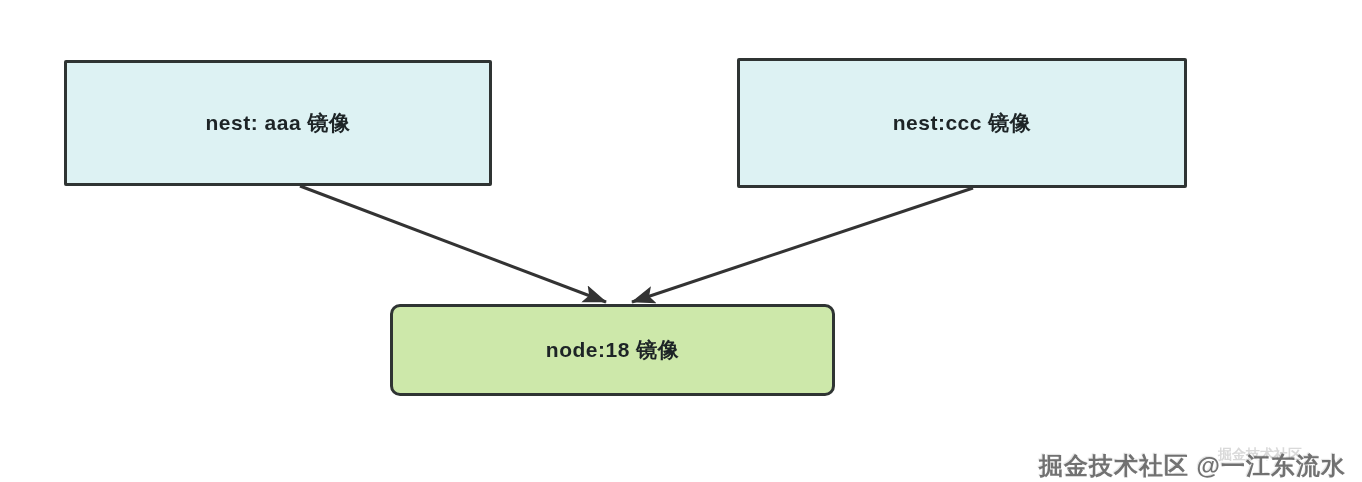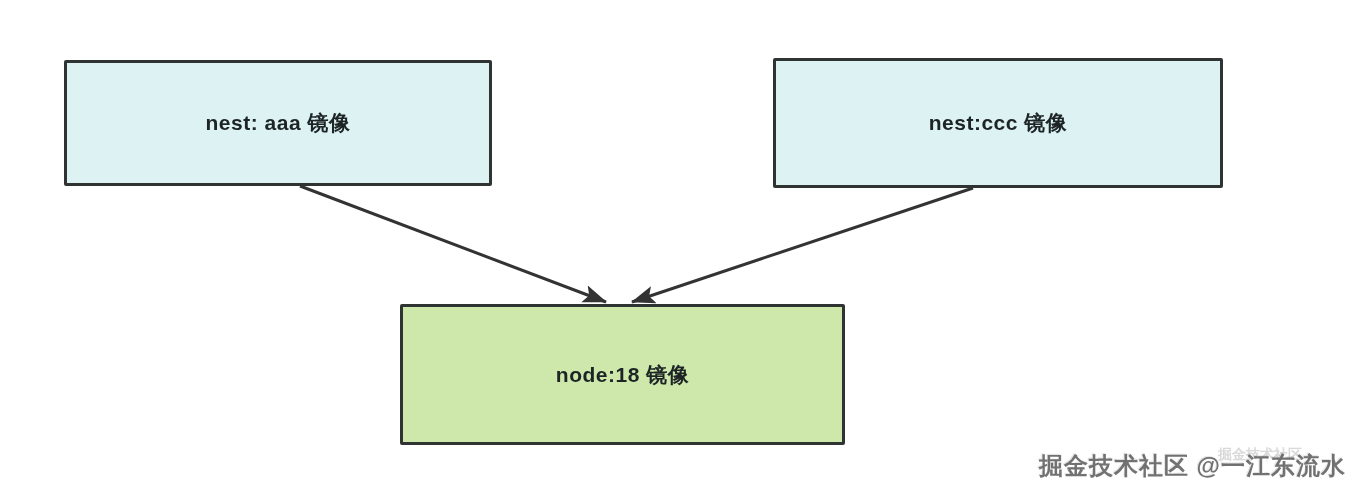--- a/index.html
+++ b/index.html
@@ -34,22 +34,22 @@
     font-weight: 600;
     color: #1d2426;
     letter-spacing: 0.5px;
     white-space: nowrap;
   }
 
   .node-cyan { background: #ddf2f3; }
   .node-green { background: #cde8aa; }
 
   #node-nest-aaa { left: 64px;  top: 60px;  width: 428px; height: 126px; }
-  #node-nest-ccc { left: 737px; top: 58px;  width: 450px; height: 130px; margin-left: 36px; }
-  #node-node18   { left: 400px; top: 304px; width: 445px; height: 141px; }
+  #node-nest-ccc { left: 737px; top: 58px;  width: 450px; height: 130px; }
+  #node-node18   { left: 390px; top: 304px; width: 445px; height: 92px; border-radius: 10px; }
 
   .watermark {
     position: absolute;
     right: 16px;
     bottom: 0;
     font-size: 24px;
     font-weight: 700;
     letter-spacing: 1px;
     color: rgba(90, 90, 90, 0.85);
     text-shadow: 2px 2px 1px rgba(255,255,255,0.95),

